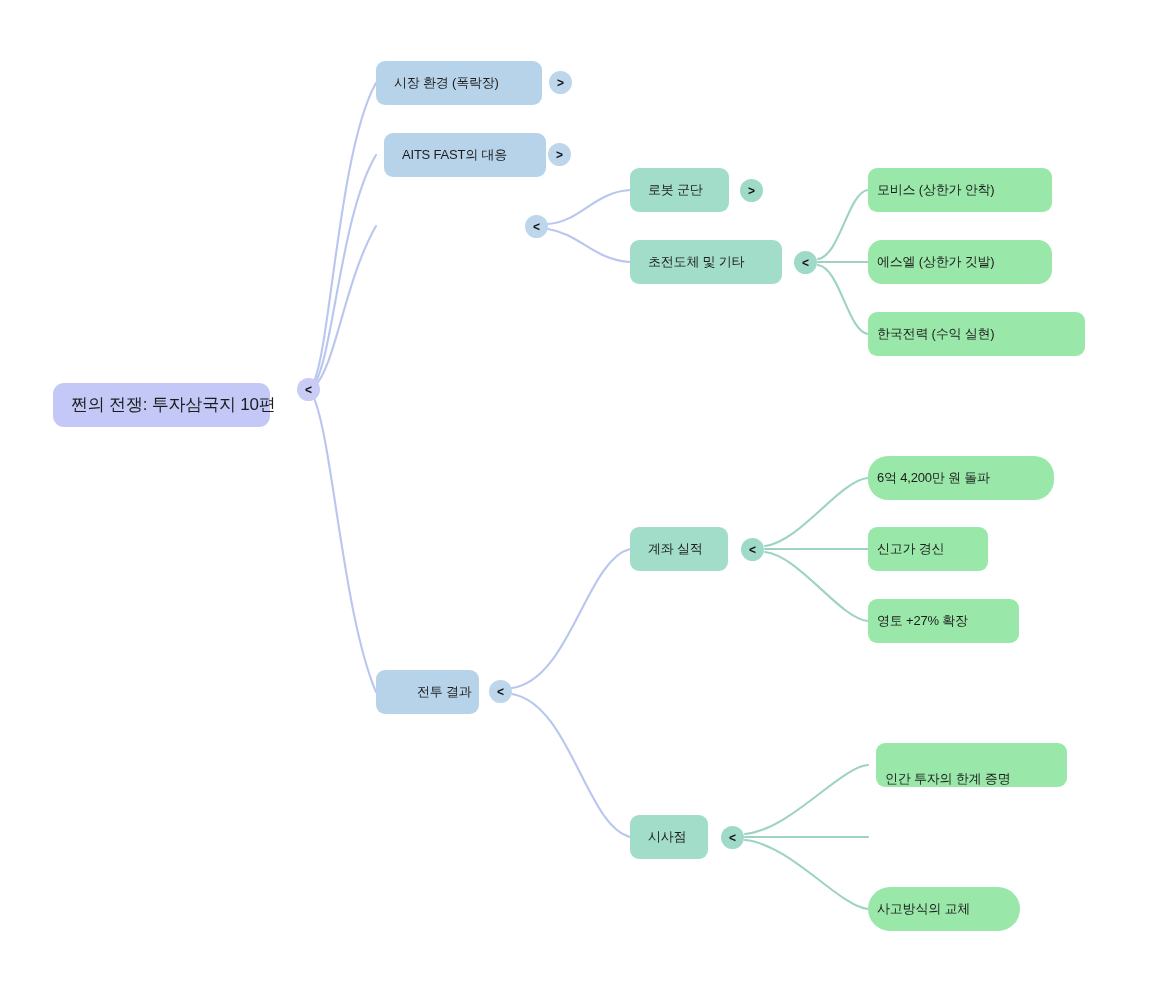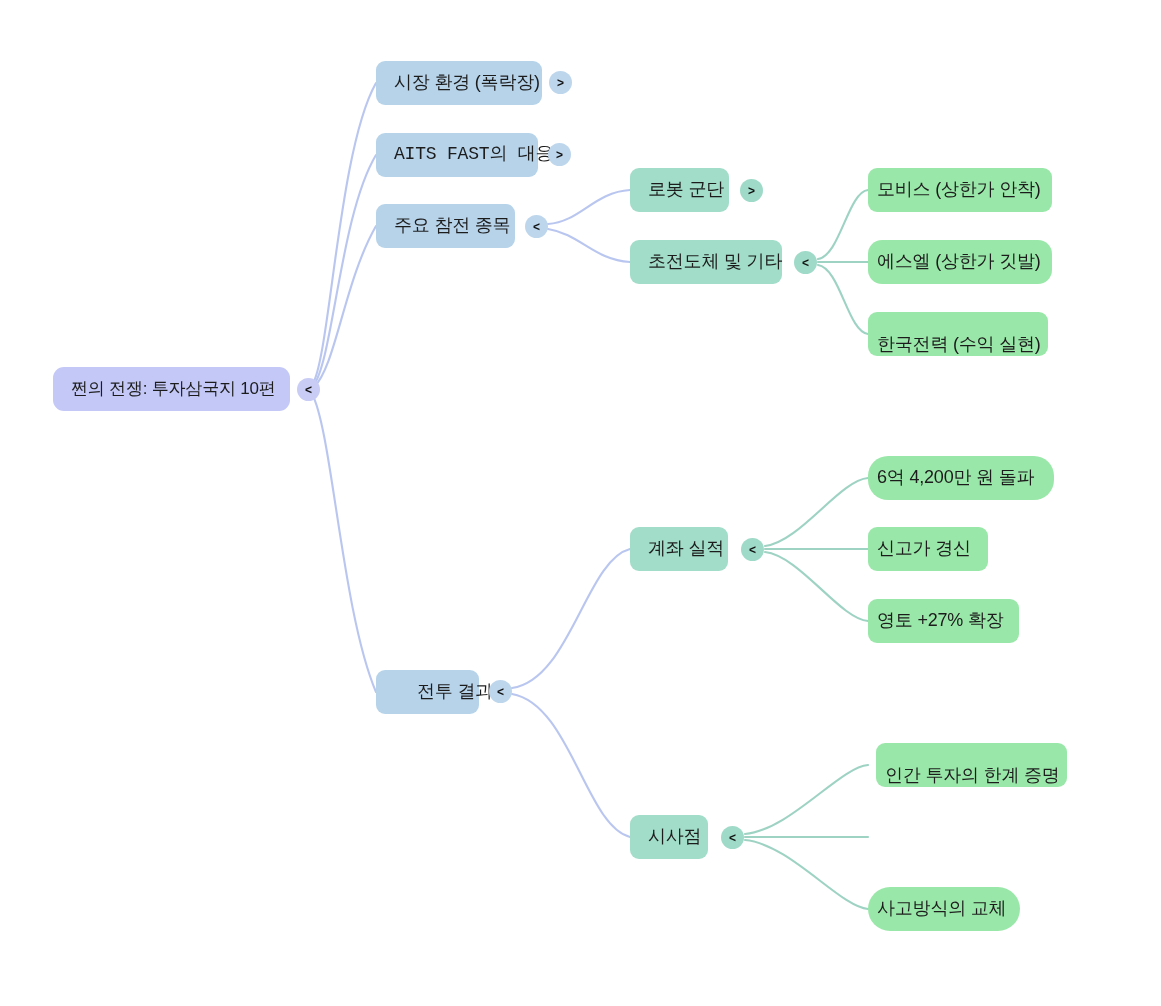--- a/index.html
+++ b/index.html
@@ -30,21 +30,21 @@
     pointer-events: none;
   }
   .node {
     position: absolute;
     box-sizing: border-box;
     display: flex;
     align-items: center;
     justify-content: flex-start;
     border-radius: 9px;
     color: #1c1c1c;
-    font-size: 18px;
+    font-size: 13px;
     line-height: 1.2;
     white-space: nowrap;
     padding: 0 18px;
     letter-spacing: -0.2px;
   }
   .node-root {
     background: #c3c8f7;
     border-radius: 11px;
     font-size: 17px;
   }
@@ -113,44 +113,41 @@
       <path d="M765 546 C 800 542 840 480 868 478"></path>
       <path d="M765 549 L 868 549"></path>
       <path d="M765 552 C 800 556 840 619 868 621"></path>
 
       <path d="M745 834 C 790 830 840 767 868 765"></path>
       <path d="M745 837 L 868 837"></path>
       <path d="M745 840 C 790 844 840 907 868 909"></path>
     </g>
   </svg>
 
-  <div class="node node-root" style="left:53px; top:367px; width:237px; height:44px;">
+  <div class="node node-root" style="left:53px; top:383px; width:217px; height:44px;">
     <span>쩐의 전쟁: 투자삼국지 10편</span>
   </div>
   <div class="toggle toggle-root" style="left:297px; top:378px;">
     <span>&lt;</span>
   </div>
 
   <div class="node node-l1" style="left:376px; top:61px; width:166px; height:44px;">
     <span>시장 환경 (폭락장)</span>
   </div>
   <div class="toggle toggle-blue" style="left:549px; top:71px;">
     <span>&gt;</span>
   </div>
 
-  <div class="node node-l1" style="left:376px; top:133px; width:162px; height:44px;font-family:Liberation Mono, monospace;">
+  <div class="node node-l1" style="left:384px; top:133px; width:162px; height:44px;">
     <span>AITS FAST의 대응</span>
   </div>
   <div class="toggle toggle-blue" style="left:548px; top:143px;">
     <span>&gt;</span>
   </div>
 
-  <div class="node node-l1" style="left:376px; top:204px; width:139px; height:44px;">
-    <span>주요 참전 종목</span>
-  </div>
   <div class="toggle toggle-blue" style="left:525px; top:215px;">
     <span>&lt;</span>
   </div>
 
   <div class="node node-l1" style="left:376px; top:670px; width:103px; height:44px;padding-left:41px;">
     <span>전투 결과</span>
   </div>
   <div class="toggle toggle-blue" style="left:489px; top:680px;">
     <span>&lt;</span>
   </div>
@@ -168,21 +165,21 @@
   <div class="toggle toggle-green" style="left:794px; top:251px;">
     <span>&lt;</span>
   </div>
 
   <div class="node node-l3" style="left:868px; top:168px; width:184px; height:44px;">
     <span>모비스 (상한가 안착)</span>
   </div>
   <div class="node node-l3" style="left:868px; top:240px; width:184px; height:44px;border-radius:14px;">
     <span>에스엘 (상한가 깃발)</span>
   </div>
-  <div class="node node-l3" style="left:868px; top:312px; width:180px; height:44px;align-items:flex-end;">
+  <div class="node node-l3" style="left:868px; top:312px; width:217px; height:44px;">
     <span>한국전력 (수익 실현)</span>
   </div>
 
   <div class="node node-l2" style="left:630px; top:527px; width:98px; height:44px;">
     <span>계좌 실적</span>
   </div>
   <div class="toggle toggle-green" style="left:741px; top:538px;">
     <span>&lt;</span>
   </div>
 

